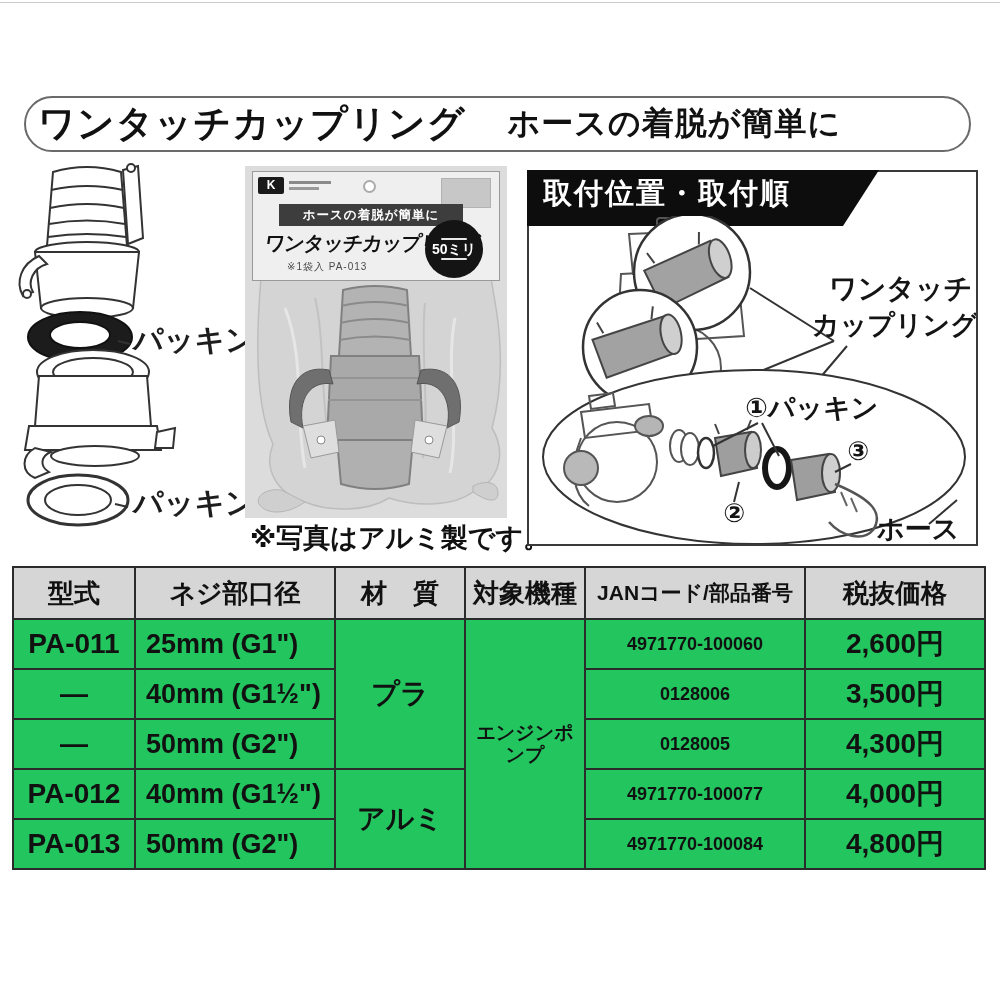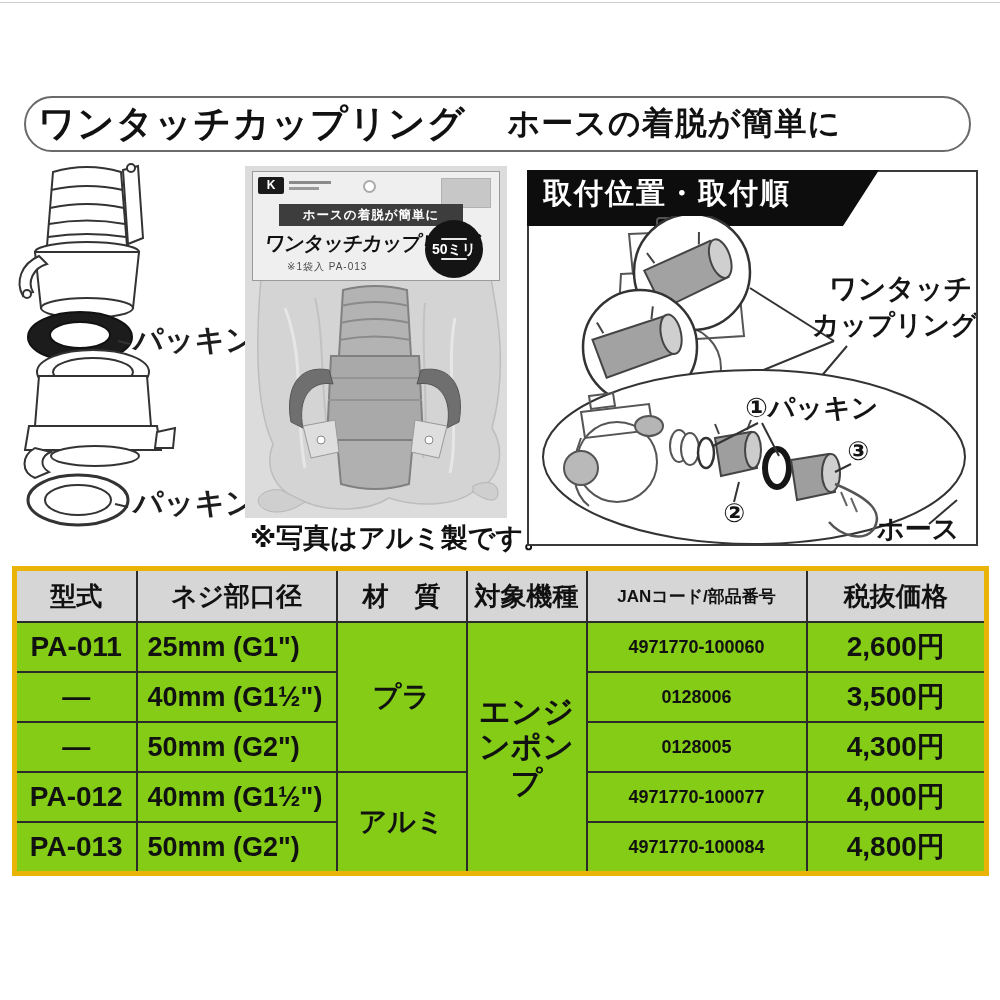--- a/index.html
+++ b/index.html
@@ -40,28 +40,28 @@
   
   .install-box{position:absolute;left:527px;top:170px;width:451px;height:376px;border:2px solid #3a3a3a;background:#fff;box-sizing:border-box;}
   .install-banner{position:absolute;left:-2px;top:-2px;width:352px;height:56px;background:#0d0d0d;color:#fff;
                   clip-path:polygon(0 0,100% 0,calc(100% - 36px) 100%,0 100%);
                   font-size:29px;font-weight:bold;letter-spacing:2px;line-height:46px;padding-left:16px;box-sizing:border-box;white-space:nowrap;}
   .install-svg{position:absolute;left:0;top:44px;width:447px;height:328px;}
   .install-svg text{font-weight:bold;fill:#141414;}
 
   
   .price-table{position:absolute;left:12px;top:566px;border-collapse:collapse;table-layout:fixed;
-               border:5px solid #eab308;background:#84cc16;}
+               border:1px solid #eab308;background:#22c55e;}
   .price-table th,.price-table td{border:2px solid #2b2b2b;padding:0;overflow:hidden;}
   .price-table th{height:50px;background:#d6d6d6;font-size:26px;font-weight:bold;text-align:center;}
-  .price-table th.jan-h{font-size:17px;letter-spacing:0;}
+  .price-table th.jan-h{font-size:21px;letter-spacing:0;}
   .price-table td{height:48px;font-size:28px;font-weight:bold;text-align:center;white-space:nowrap;}
   .price-table td.size{text-align:left;padding-left:10px;font-size:27px;}
   .price-table td.jan{font-size:18px;letter-spacing:0;margin-top:31px;}
-  .price-table td.target{font-size:31px;line-height:1.15;white-space:normal;word-break:break-all;padding:0 1px;}
+  .price-table td.target{font-size:19px;line-height:1.15;white-space:normal;word-break:break-all;padding:0 1px;}
 
   
   .footer-note{position:absolute;left:13px;top:874px;font-size:28px;font-weight:bold;letter-spacing:0.5px;white-space:nowrap;}
 </style>
 </head>
 <body>
 
 <div id="canvas">
   <div class="top-line"></div>
 

